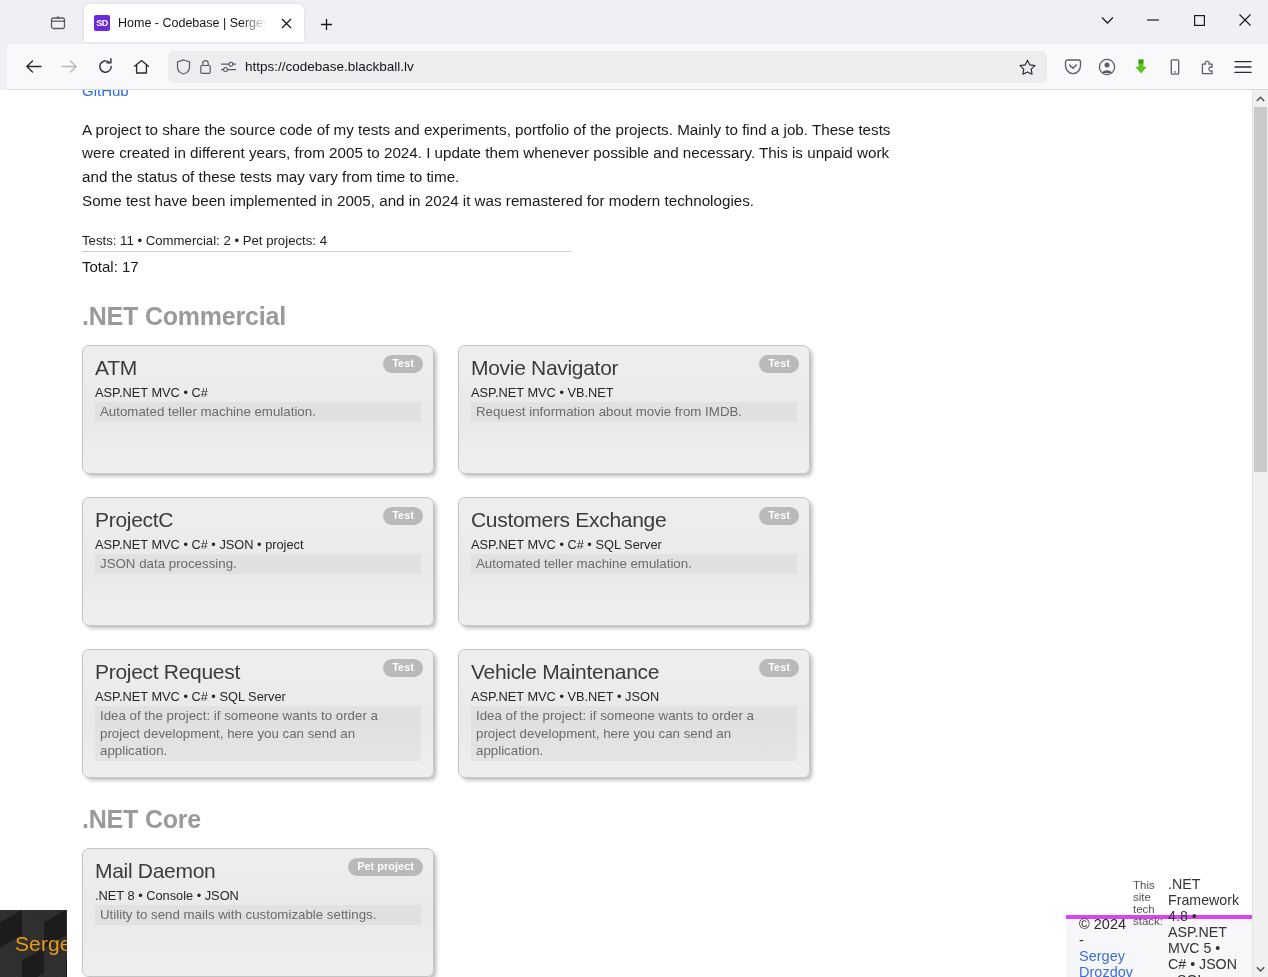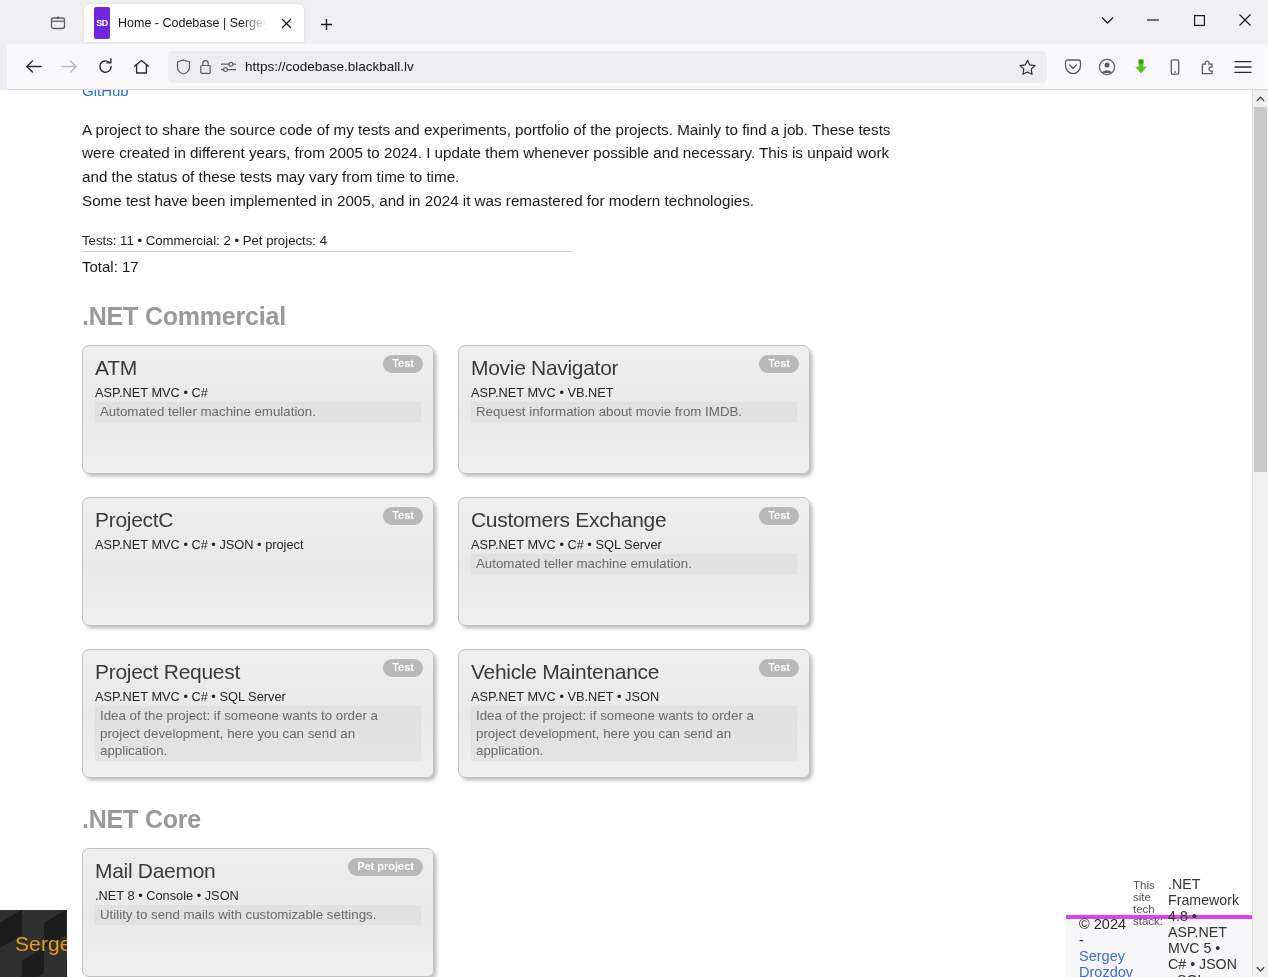--- a/index.html
+++ b/index.html
@@ -24,21 +24,21 @@
     border-radius: 5px; cursor: default;
   }
   .tab {
     height: 38px; margin-bottom: 2px; margin-left: 6px;
     background: #ffffff; border-radius: 6px 6px 0 0;
     display: flex; align-items: center; gap: 8px;
     padding: 0 8px 0 10px; min-width: 215px; max-width: 220px;
     box-shadow: 0 0 3px rgba(0,0,0,.12);
   }
   .favicon {
-    width: 16px; height: 32px; background: #6d28d9; border-radius: 2px;
+    width: 16px; height: 16px; background: #6d28d9; border-radius: 2px;
     color: #fff; font-size: 9px; font-weight: bold;
     display: flex; align-items: center; justify-content: center;
     letter-spacing: -.5px; flex: 0 0 16px;
   }
   .tab-title {
     font-size: 12.5px; color: #15141a; white-space: nowrap;
     overflow: hidden; flex: 1 1 auto;
     -webkit-mask-image: linear-gradient(to right, #000 82%, transparent 99%);
     mask-image: linear-gradient(to right, #000 82%, transparent 99%);
   }
@@ -363,20 +363,21 @@
             <div class="badge">Test</div>
             <div class="card-title">Movie Navigator</div>
             <div class="card-stack">ASP.NET MVC • VB.NET</div>
             <div class="card-desc">Request information about movie from IMDB.</div>
           </div>
 
           <div class="card">
             <div class="badge">Test</div>
             <div class="card-title">ProjectC</div>
             <div class="card-stack">ASP.NET MVC • C# • JSON • project</div>
+            <div class="card-desc">JSON data processing.</div>
           </div>
 
           <div class="card">
             <div class="badge">Test</div>
             <div class="card-title">Customers Exchange</div>
             <div class="card-stack">ASP.NET MVC • C# • SQL Server</div>
             <div class="card-desc">Automated teller machine emulation.</div>
           </div>
 
           <div class="card">

